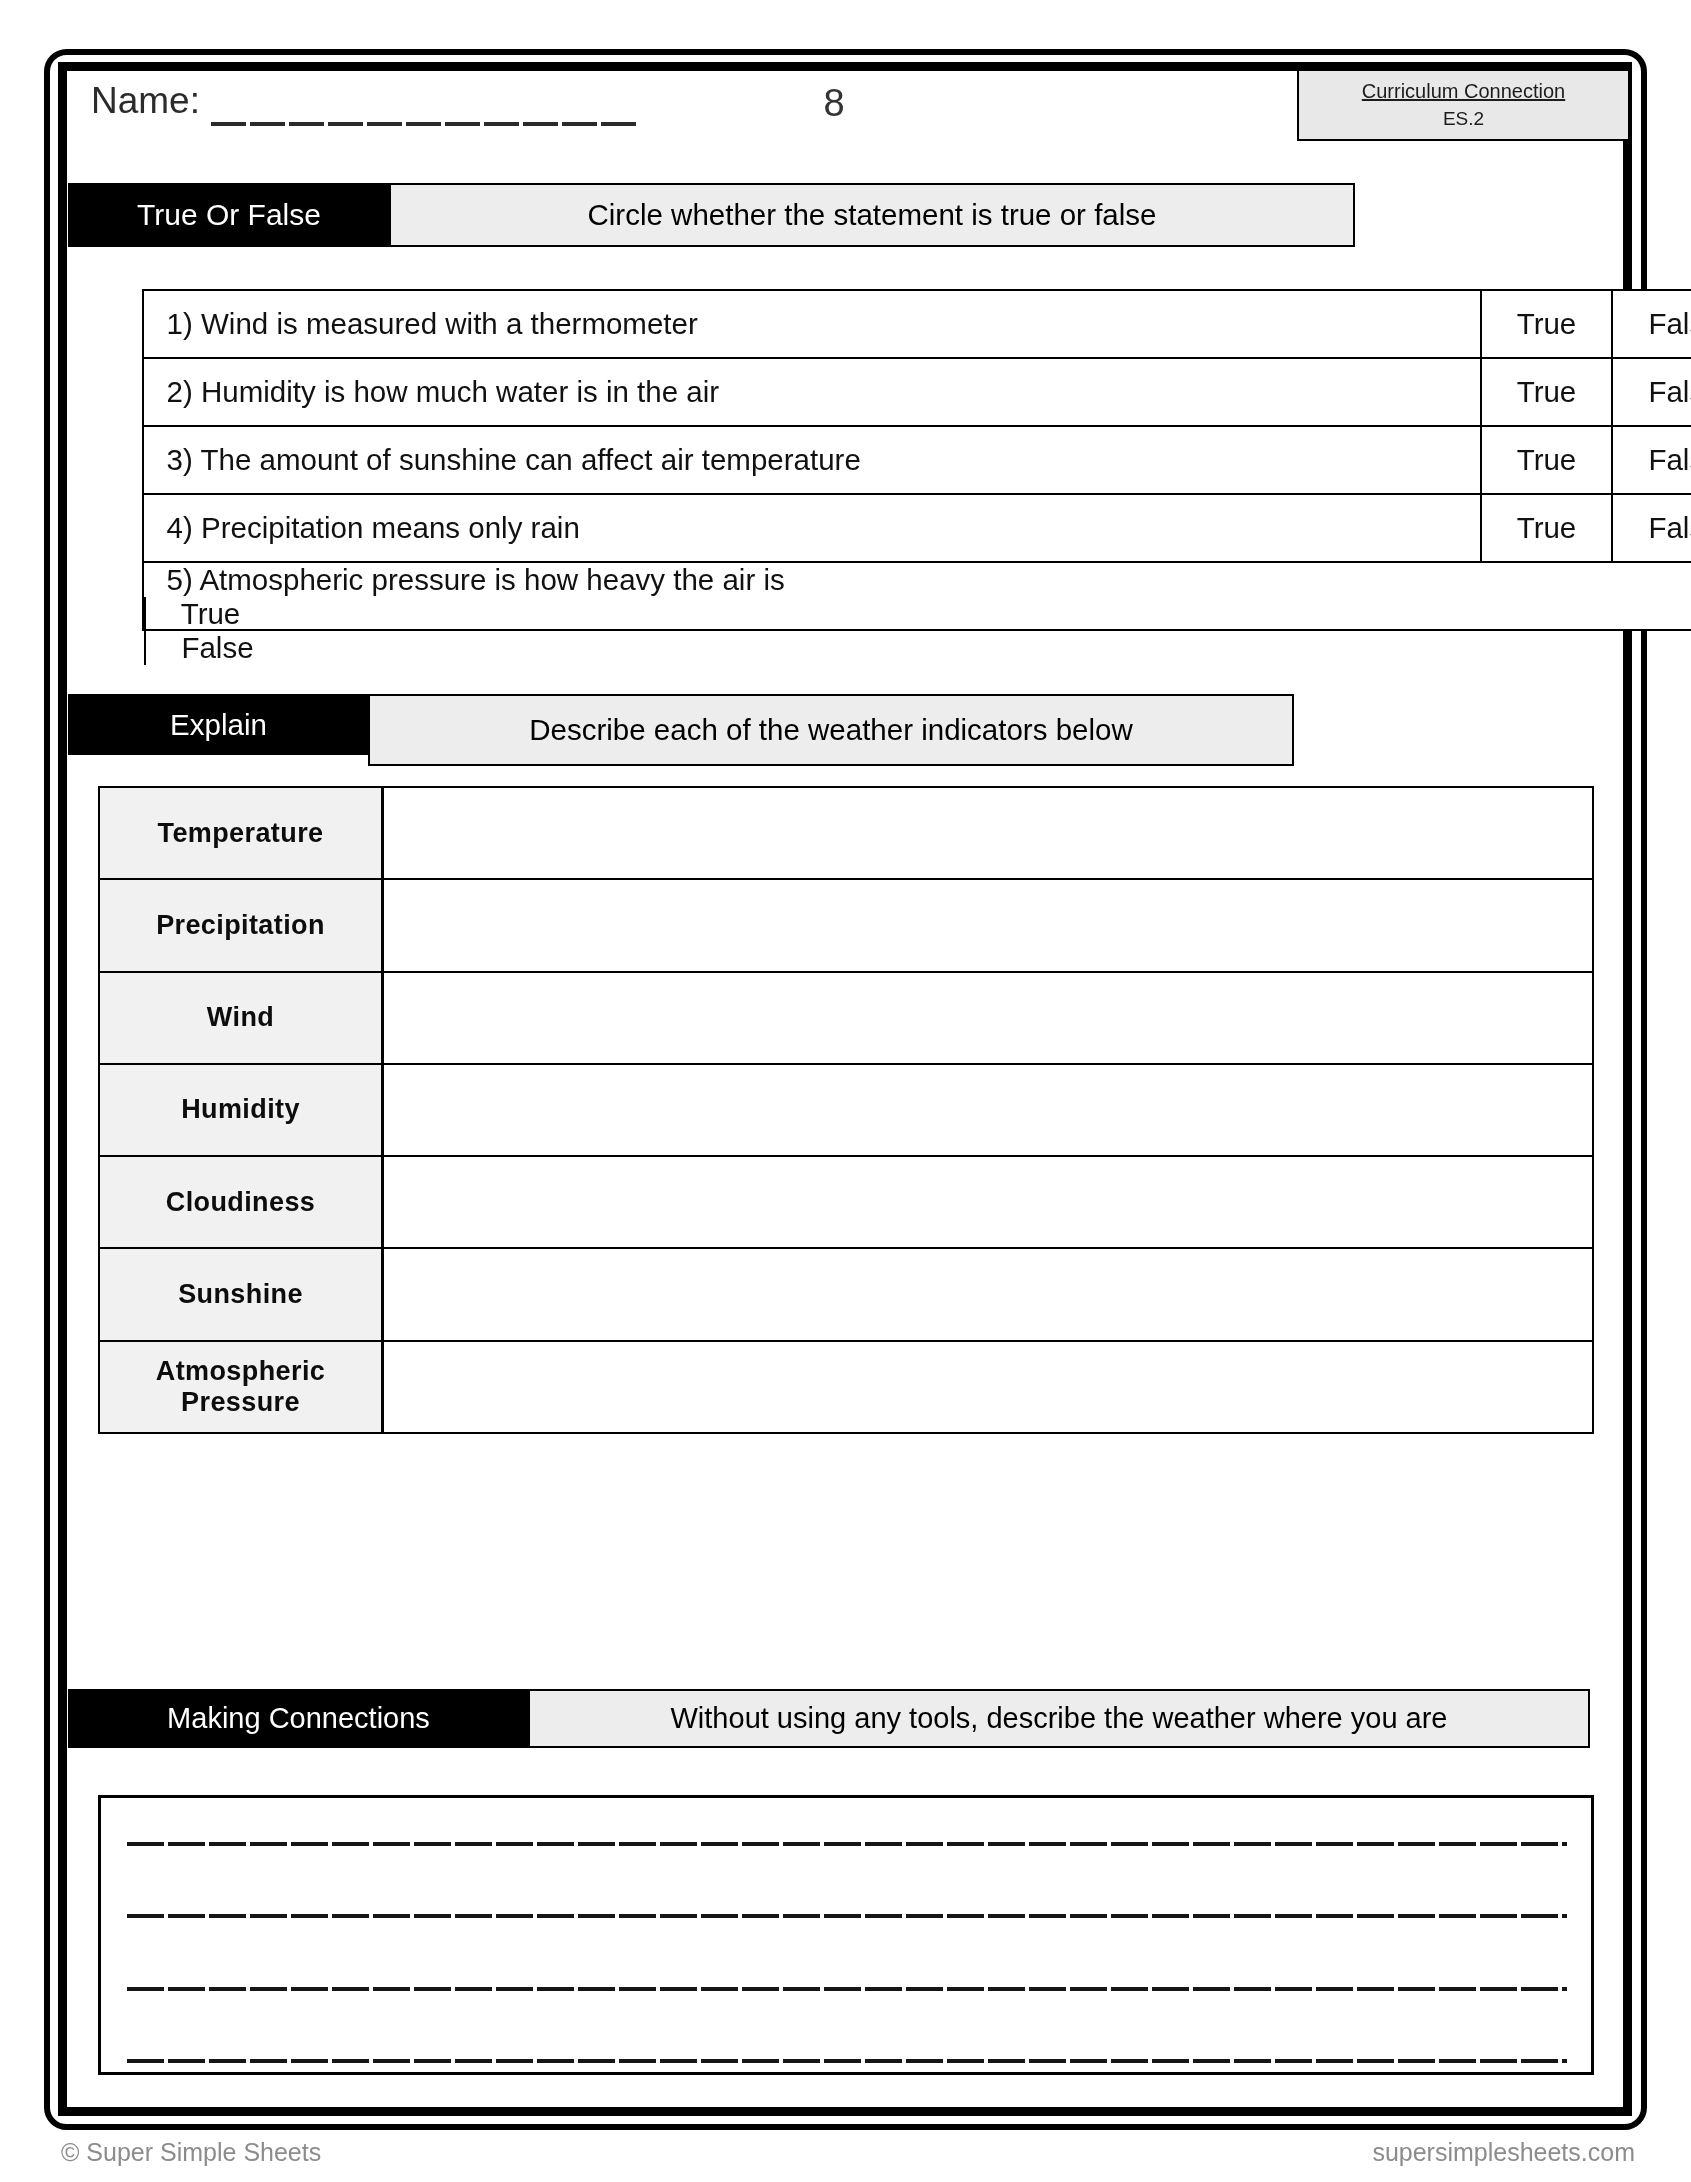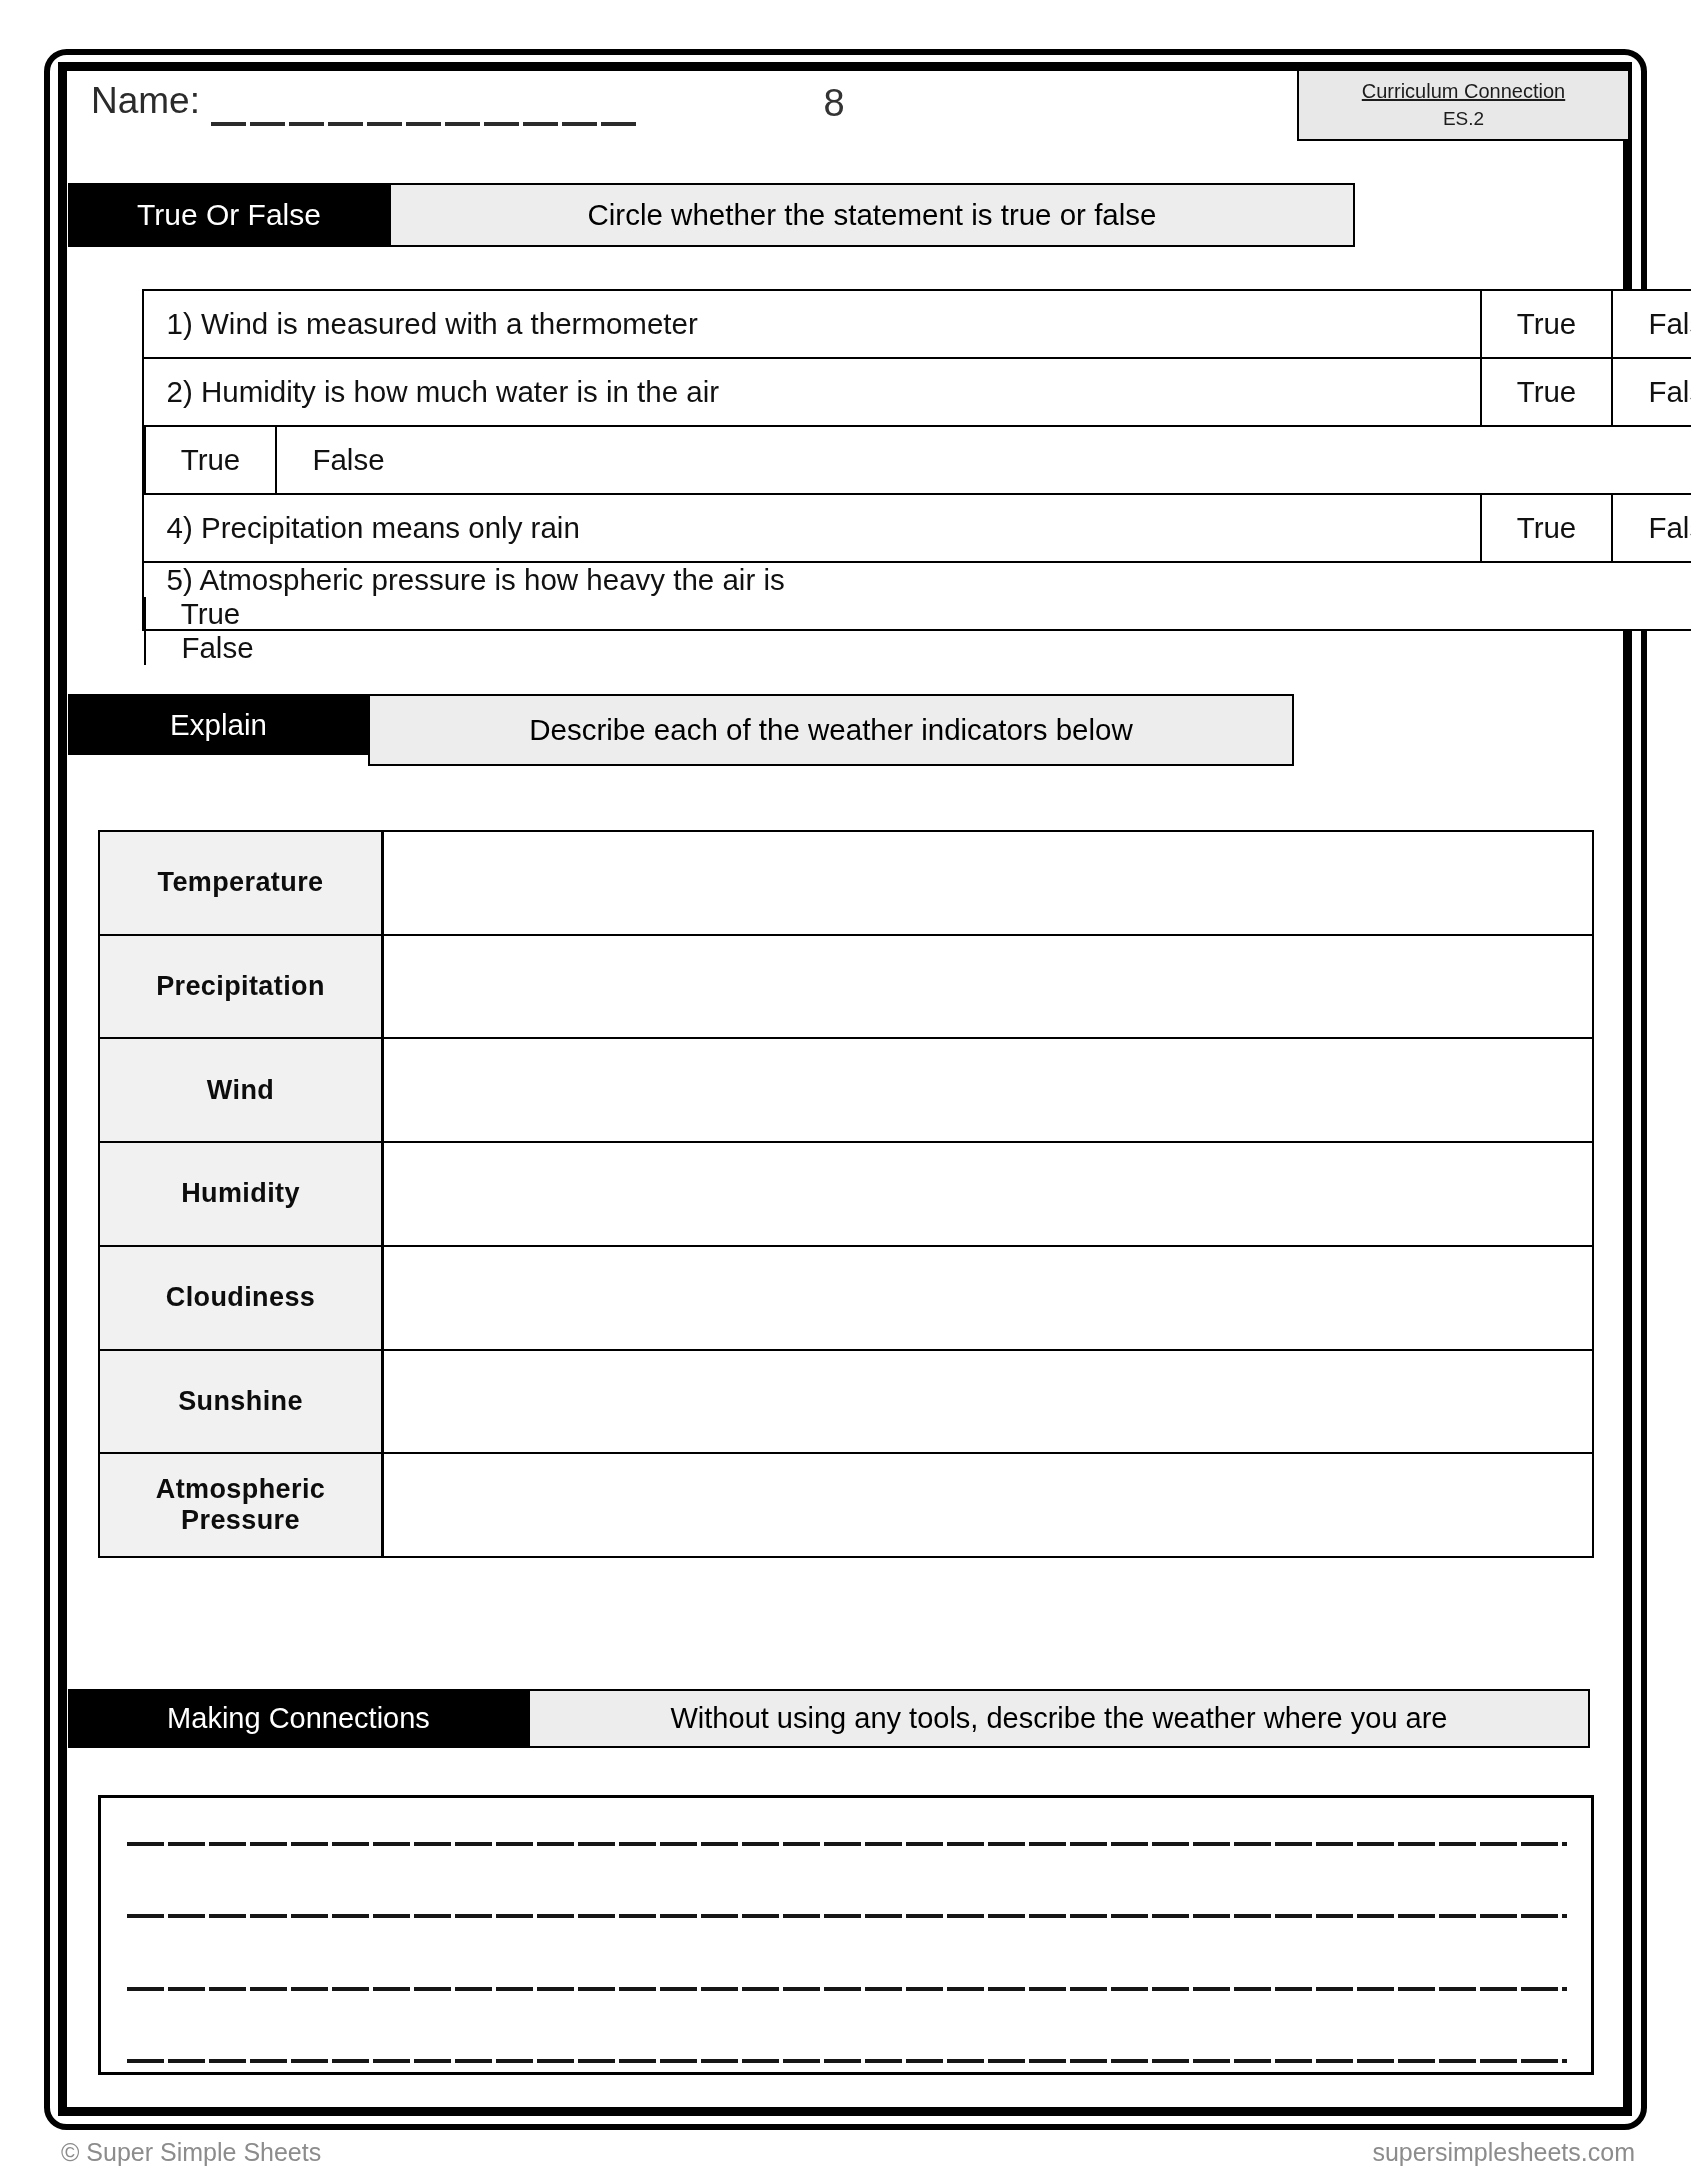--- a/index.html
+++ b/index.html
@@ -53,23 +53,23 @@
   .tf-row { display:flex; height:66px; border-bottom:2.6px solid #000; }
   .tf-row:last-child { border-bottom:none;flex-direction:column; }
   .tf-stmt { flex:1; display:flex; align-items:center; padding-left:22.6px; font-size:29.5px; color:#111; }
   .tf-opt {
     width:129px; border-left:2.6px solid #000; display:flex; align-items:center; justify-content:center;
     font-size:29.5px; color:#111; cursor:pointer;
   }
   .tf-opt.tf-false { width:143px; }
   
   .weather-table {
-    position:absolute; left:98px; top:786px; width:1496px; height:728px;
+    position:absolute; left:98px; top:786px; width:1496px; height:648px;
     border:2.6px solid #000; box-sizing:border-box; background:#0369a1;
-    display:flex; flex-direction:column;margin-top:44px;
+    display:flex; flex-direction:column;
   }
   .ind-row { flex:1; display:flex; border-bottom:2.6px solid #000; }
   .ind-row:last-child { border-bottom:none; }
   .ind-label {
     width:284px; box-sizing:border-box; background:#f1f1f1; border-right:3.5px solid #000;
     display:flex; align-items:center; justify-content:center; text-align:center;
     font-weight:bold; font-size:27px; letter-spacing:0.4px; color:#0d0d0d; padding:0 12px; line-height:1.15;
   }
   .ind-value { flex:1; background:#fff; }
   
@@ -106,20 +106,21 @@
       <div class="tf-stmt">1) Wind is measured with a thermometer</div>
       <div class="tf-opt">True</div>
       <div class="tf-opt tf-false">False</div>
     </div>
     <div class="tf-row">
       <div class="tf-stmt">2) Humidity is how much water is in the air</div>
       <div class="tf-opt">True</div>
       <div class="tf-opt tf-false">False</div>
     </div>
     <div class="tf-row">
+      <div class="tf-stmt">3) The amount of sunshine can affect air temperature</div>
       <div class="tf-opt">True</div>
       <div class="tf-opt tf-false">False</div>
     </div>
     <div class="tf-row">
       <div class="tf-stmt">4) Precipitation means only rain</div>
       <div class="tf-opt">True</div>
       <div class="tf-opt tf-false">False</div>
     </div>
     <div class="tf-row">
       <div class="tf-stmt">5) Atmospheric pressure is how heavy the air is</div>

